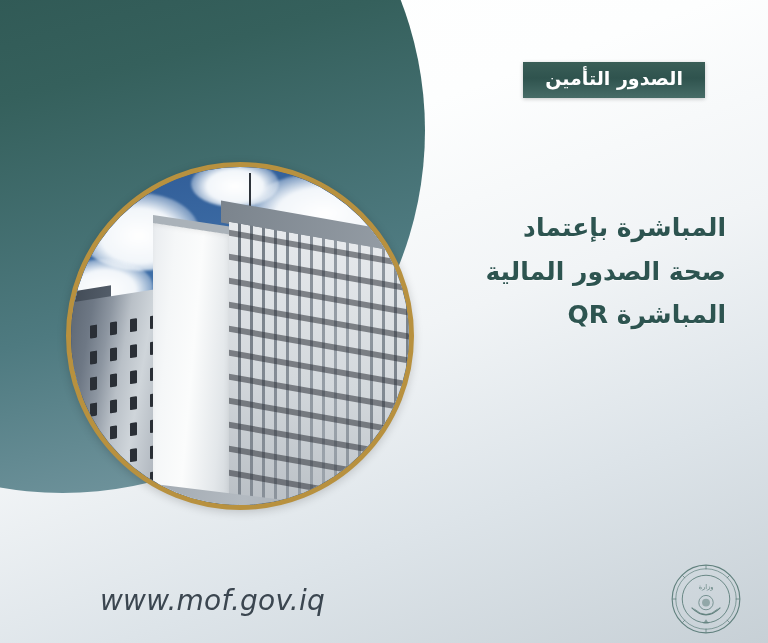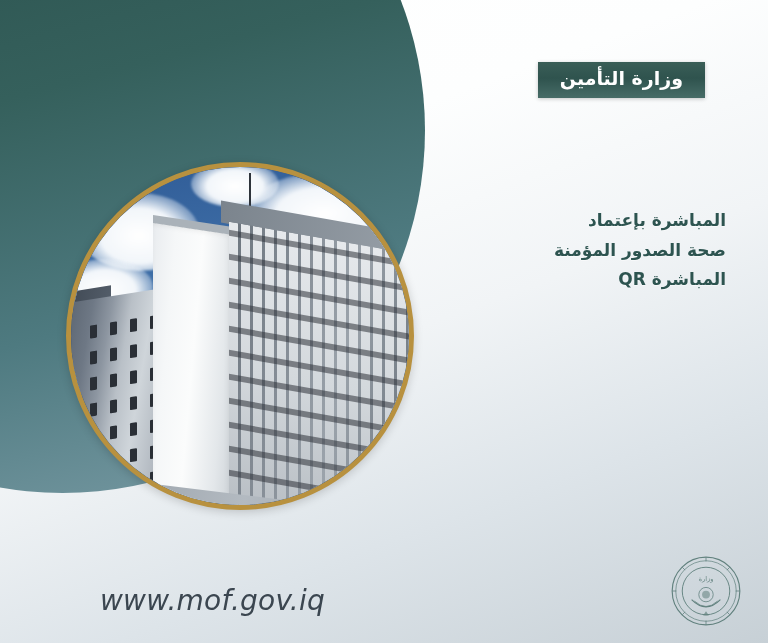--- a/index.html
+++ b/index.html
@@ -195,21 +195,21 @@
 
   
   .headline {
     position:absolute;
     right: 42px;
     top: 206px;
     width: 340px;
     direction: rtl;
     text-align: right;
     color: #2d5450;
-    font-size: 17px;
+    font-size: 25px;
     font-weight: bold;
     line-height: 1.74;
     letter-spacing: 0px;
     text-shadow: 0 1px 1px rgba(255,255,255,0.55);
   }
   .headline .ln { display:block; white-space:nowrap; }
 
   
   .footer-links {
     position:absolute;
@@ -222,21 +222,21 @@
     font-size: 28px;
     letter-spacing: 0.2px;
     font-style: italic;
   }
   .footer-links span { white-space:nowrap; }
 
   
   .emblem {
     position:absolute;
     right: 26px;
-    bottom: 16px;
+    bottom: 8px;
     width: 72px;
     height: 72px;
     opacity: 0.82;
   }
 
   .sr { position:absolute; width:1px; height:1px; overflow:hidden; clip:rect(0 0 0 0); }
 </style>
 </head>
 <body>
 
@@ -327,26 +327,26 @@
           <div class="band" style="top: 272px;"></div>
         </div>
 
       <div class="podium"></div>
 
       <span class="sr">مبنى وزارة المالية</span>
     </div>
   </div>
 
   <div class="badge">
-    <span>وزارة التأمين</span>
+    <span>الصدور التأمين</span>
   </div>
 
   <div class="headline">
     <span class="ln">المباشرة بإعتماد</span>
-    <span class="ln">صحة الصدور المؤمنة</span>
+    <span class="ln">صحة الصدور المالية</span>
     <span class="ln">المباشرة QR</span>
   </div>
 
   <div class="footer-links">
     <span>www.mof.gov.iq</span>
   </div>
 
   <div class="emblem">
     <svg viewBox="0 0 100 100" width="72" height="72" aria-hidden="true">
       <circle cx="50" cy="50" r="47" fill="none" stroke="#4a6f6a" stroke-width="1.6"></circle>

